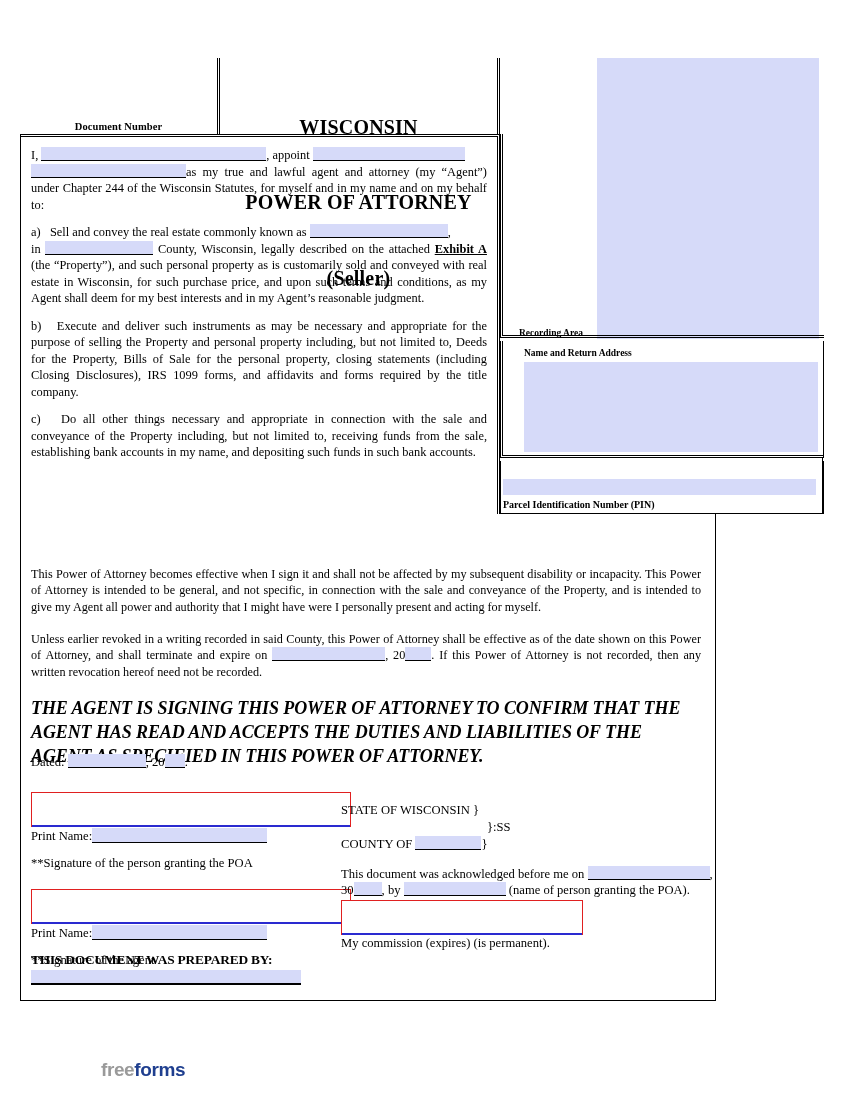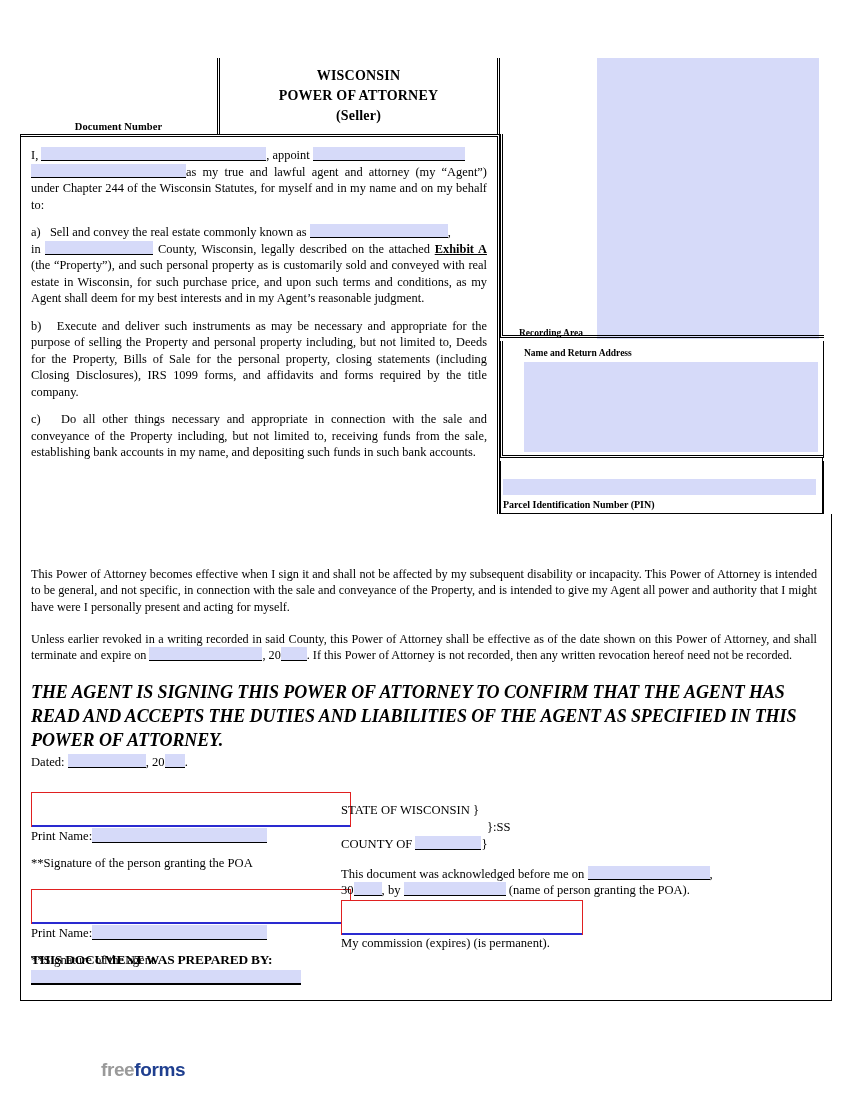--- a/index.html
+++ b/index.html
@@ -46,22 +46,23 @@
     width: 3px;
   }
   .hdr-right {
     position: absolute; left: 200px; top: 0;
     width: 280px; height: 76px;
     border-right: 3px double #000;
     text-align: center;
     padding-top: 8px;
   }
   .hdr-title {
-    font-size: 14px; font-weight: bold; line-height: 1.42;
+    font-size: 20px; font-weight: bold; line-height: 1.42;
     letter-spacing: .2px;
+    margin-top: 47px;
   }
 
   
   .body-box {
     position: absolute;
     left: 20px; top: 134px;
     width: 480px; height: 380px;
     border-top: 3px double #000;
     border-left: 1px solid #000;
     border-right: 3px double #000;
@@ -141,21 +142,21 @@
     position: absolute;
     left: 822px; top: 458px;
     width: 1px; height: 56px;
     background: #000;
   }
 
   
   .lower {
     position: absolute;
     left: 20px; top: 514px;
-    width: 812px; height: 487px;
+    width: 696px; height: 487px;
     border-left: 1px solid #000;
     border-right: 1px solid #000;
     border-bottom: 1px solid #000;
   }
   .lower-pad {
     padding: 52px 14px 0 10px;
     font-size: 12.2px;
     line-height: 1.34;
     text-align: justify;
   }

